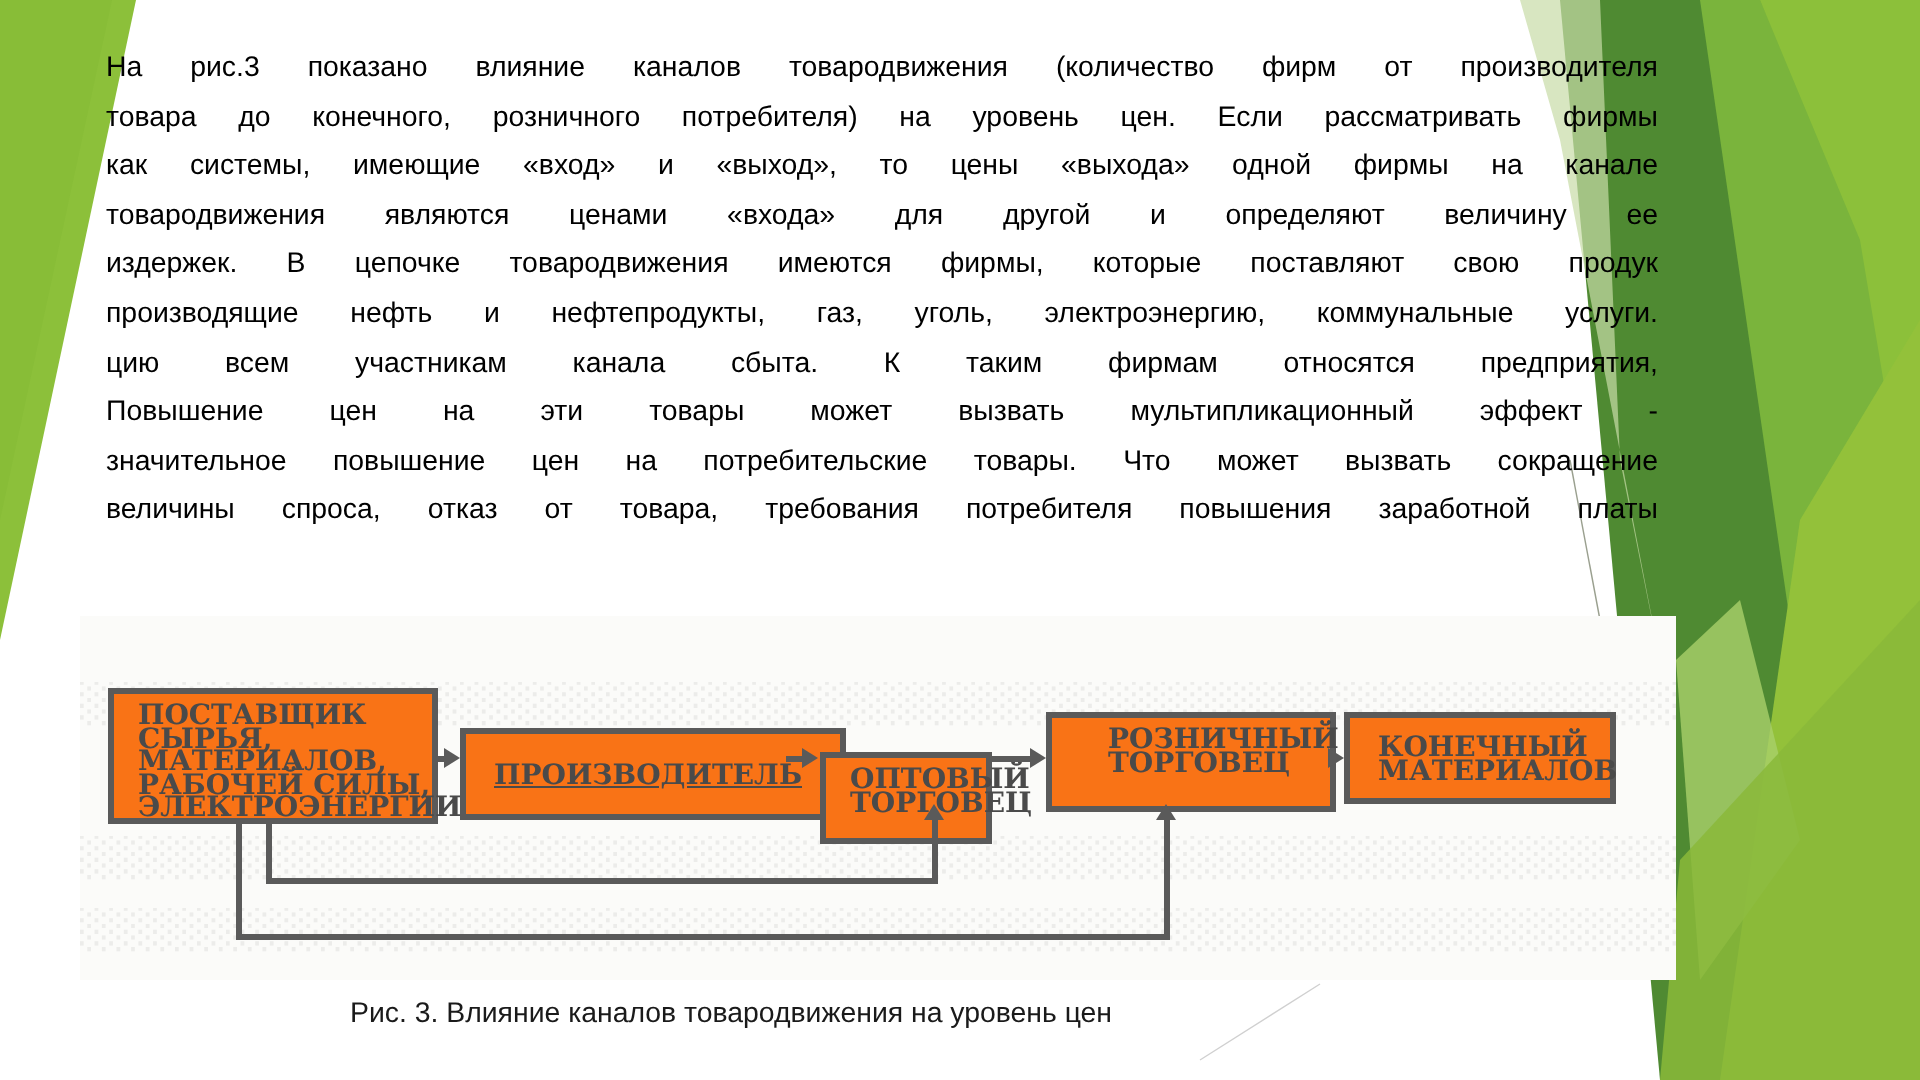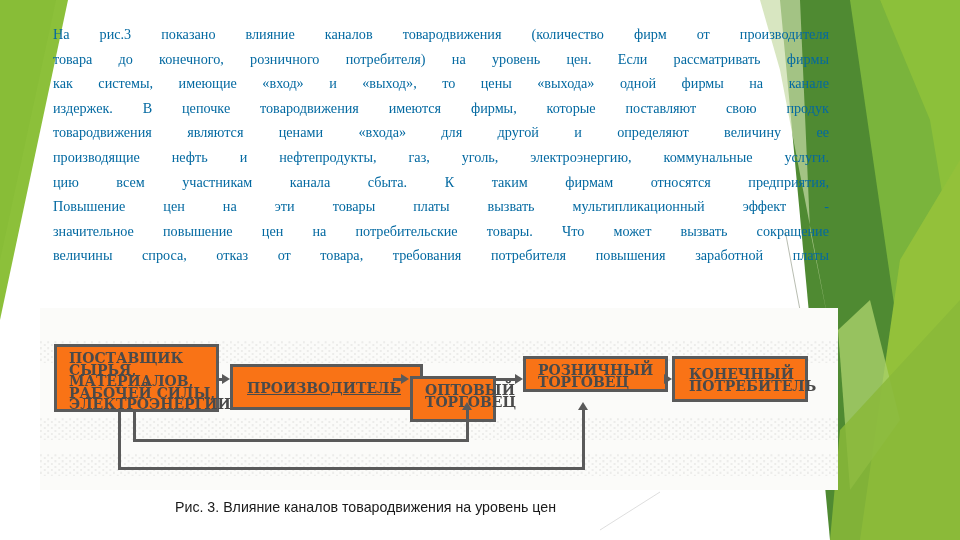--- a/index.html
+++ b/index.html
@@ -1,18 +1,18 @@
 <!DOCTYPE html>
 <html><head>
 <meta charset="utf-8">
 <style>
   html, body { margin:0; padding:0; }
   body { width:960px; height:540px; position:relative; overflow:hidden; background:#ffffff; font-family:"DejaVu Serif", serif; }
   .deco { position:absolute; left:0; top:0; width:960px; height:540px; }
-  .body-text { position:absolute; left:53px; top:22px; width:776px; font-family:Liberation Serif, serif; font-size:14.2px; line-height:24.6px; color:#0369a1; text-align:justify; z-index:2; }
+  .body-text { position:absolute; left:53px; top:22px; width:776px; font-family:Liberation Sans, sans-serif; font-size:14.2px; line-height:24.6px; color:#000000; text-align:justify; z-index:2; }
   .body-text .line { display:block; text-align:justify; text-align-last:justify; white-space:nowrap; overflow:visible; }
   .body-text .line.last { text-align-last:left; }
   .figure { position:absolute; left:40px; top:308px; width:798px; height:182px; background:#fbfbf9; z-index:2; }
   .figure .ghost { position:absolute; left:0; right:0; font-family:"DejaVu Serif", serif; font-size:19px; color:#ececea; white-space:nowrap; overflow:hidden; }
   .box { position:absolute; border:3px solid #5a5a5a; background:#f97316; box-sizing:border-box; font-family:"DejaVu Serif", serif; font-weight:bold; font-size:14px; color:#4a4a4a; line-height:11.5px; }
   .box .lbl { display:block; }
   .conn { position:absolute; background:#5a5a5a; }
   .arrow-r { position:absolute; width:0; height:0; border-top:5px solid transparent; border-bottom:5px solid transparent; border-left:8px solid #5a5a5a; }
   .arrow-u { position:absolute; width:0; height:0; border-left:5px solid transparent; border-right:5px solid transparent; border-bottom:8px solid #5a5a5a; }
   .caption { position:absolute; left:175px; top:499px; font-family:Liberation Sans, sans-serif; font-size:14.2px; color:#1a1a1a; white-space:nowrap; z-index:2; }
@@ -32,25 +32,25 @@
   <polygon points="838,330 870,300 900,420 850,490" fill="#a9cf6a" opacity="0.8"></polygon>
   <polygon points="840,430 960,300 960,540 830,540" fill="#8ab83a" opacity="0.85"></polygon>
   <line x1="785" y1="230" x2="800" y2="310" stroke="#9aa08f" stroke-width="0.7"></line>
   <line x1="600" y1="530" x2="660" y2="492" stroke="#d0d0d0" stroke-width="0.7"></line>
 </svg>
 
 <div class="body-text">
   <span class="line">На рис.3 показано влияние каналов товародвижения (количество фирм от производителя</span>
   <span class="line">товара до конечного, розничного потребителя) на уровень цен. Если рассматривать фирмы</span>
   <span class="line">как системы, имеющие «вход» и «выход», то цены «выхода» одной фирмы на канале</span>
+  <span class="line">товародвижения являются ценами «входа» для другой и определяют величину ее</span>
   <span class="line">издержек. В цепочке товародвижения имеются фирмы, которые поставляют свою продук</span>
-  <span class="line">товародвижения являются ценами «входа» для другой и определяют величину ее</span>
   <span class="line">производящие нефть и нефтепродукты, газ, уголь, электроэнергию, коммунальные услуги.</span>
   <span class="line">цию всем участникам канала сбыта. К таким фирмам относятся предприятия,</span>
-  <span class="line">Повышение цен на эти товары платы вызвать мультипликационный эффект -</span>
+  <span class="line">Повышение цен на эти товары может вызвать мультипликационный эффект -</span>
   <span class="line">значительное повышение цен на потребительские товары. Что может вызвать сокращение</span>
   <span class="line">величины спроса, отказ от товара, требования потребителя повышения заработной платы</span>
 </div>
 
 <div class="figure">
 
   <div class="ghost" style="top:33px;">░░░░░░░░░░░░░░░░░░░░░░░░░░░░░░░░░░░░░░░░░░░░░░░░░░░░░░░░░░░░░░░░░░░░░░░</div>
   <div class="ghost" style="top:110px;">░░░░░░░░░░░░░░░░░░░░░░░░░░░░░░░░░░░░░░░░░░░░░░░░░░░░░░░░░░░░░░░░░░░░░░░</div>
   <div class="ghost" style="top:146px;">░░░░░░░░░░░░░░░░░░░░░░░░░░░░░░░░░░░░░░░░░░░░░░░░░░░░░░░░░░░░░░░░░░░░░░░</div>
 
@@ -64,28 +64,28 @@
 
   <div class="box" style="left:190px; top:56px; width:193px; height:46px; padding:16px 0 0 14px;text-decoration:underline;">
     <span class="lbl">ПРОИЗВОДИТЕЛЬ</span>
   </div>
 
   <div class="box" style="left:370px; top:48px; width:86px; height:46px; padding:6px 0 0 12px;margin-top:20px;">
     <span class="lbl">ОПТОВЫЙ</span>
     <span class="lbl">ТОРГОВЕЦ</span>
   </div>
 
-  <div class="box" style="left:483px; top:48px; width:145px; height:36px; padding:6px 0 0 12px;">
+  <div class="box" style="left:483px; top:48px; width:145px; height:50px; padding:6px 0 0 28px;">
     <span class="lbl">РОЗНИЧНЫЙ</span>
     <span class="lbl">ТОРГОВЕЦ</span>
   </div>
 
   <div class="box" style="left:632px; top:48px; width:136px; height:46px; padding:10px 0 0 14px;">
     <span class="lbl">КОНЕЧНЫЙ</span>
-    <span class="lbl">ПОТРЕБИТЕЛЬ</span>
+    <span class="lbl">МАТЕРИАЛОВ</span>
   </div>
 
   <div class="conn" style="left:179px; top:70px; width:5px; height:3px;"></div>
   <div class="arrow-r" style="left:182px; top:66px;"></div>
   <div class="conn" style="left:353px; top:70px; width:9px; height:3px;"></div>
   <div class="arrow-r" style="left:361px; top:66px;"></div>
   <div class="conn" style="left:456px; top:70px; width:19px; height:3px;"></div>
   <div class="arrow-r" style="left:475px; top:66px;"></div>
   <div class="conn" style="left:628px; top:70px; width:-4px; height:3px;"></div>
   <div class="arrow-r" style="left:624px; top:66px;"></div>

